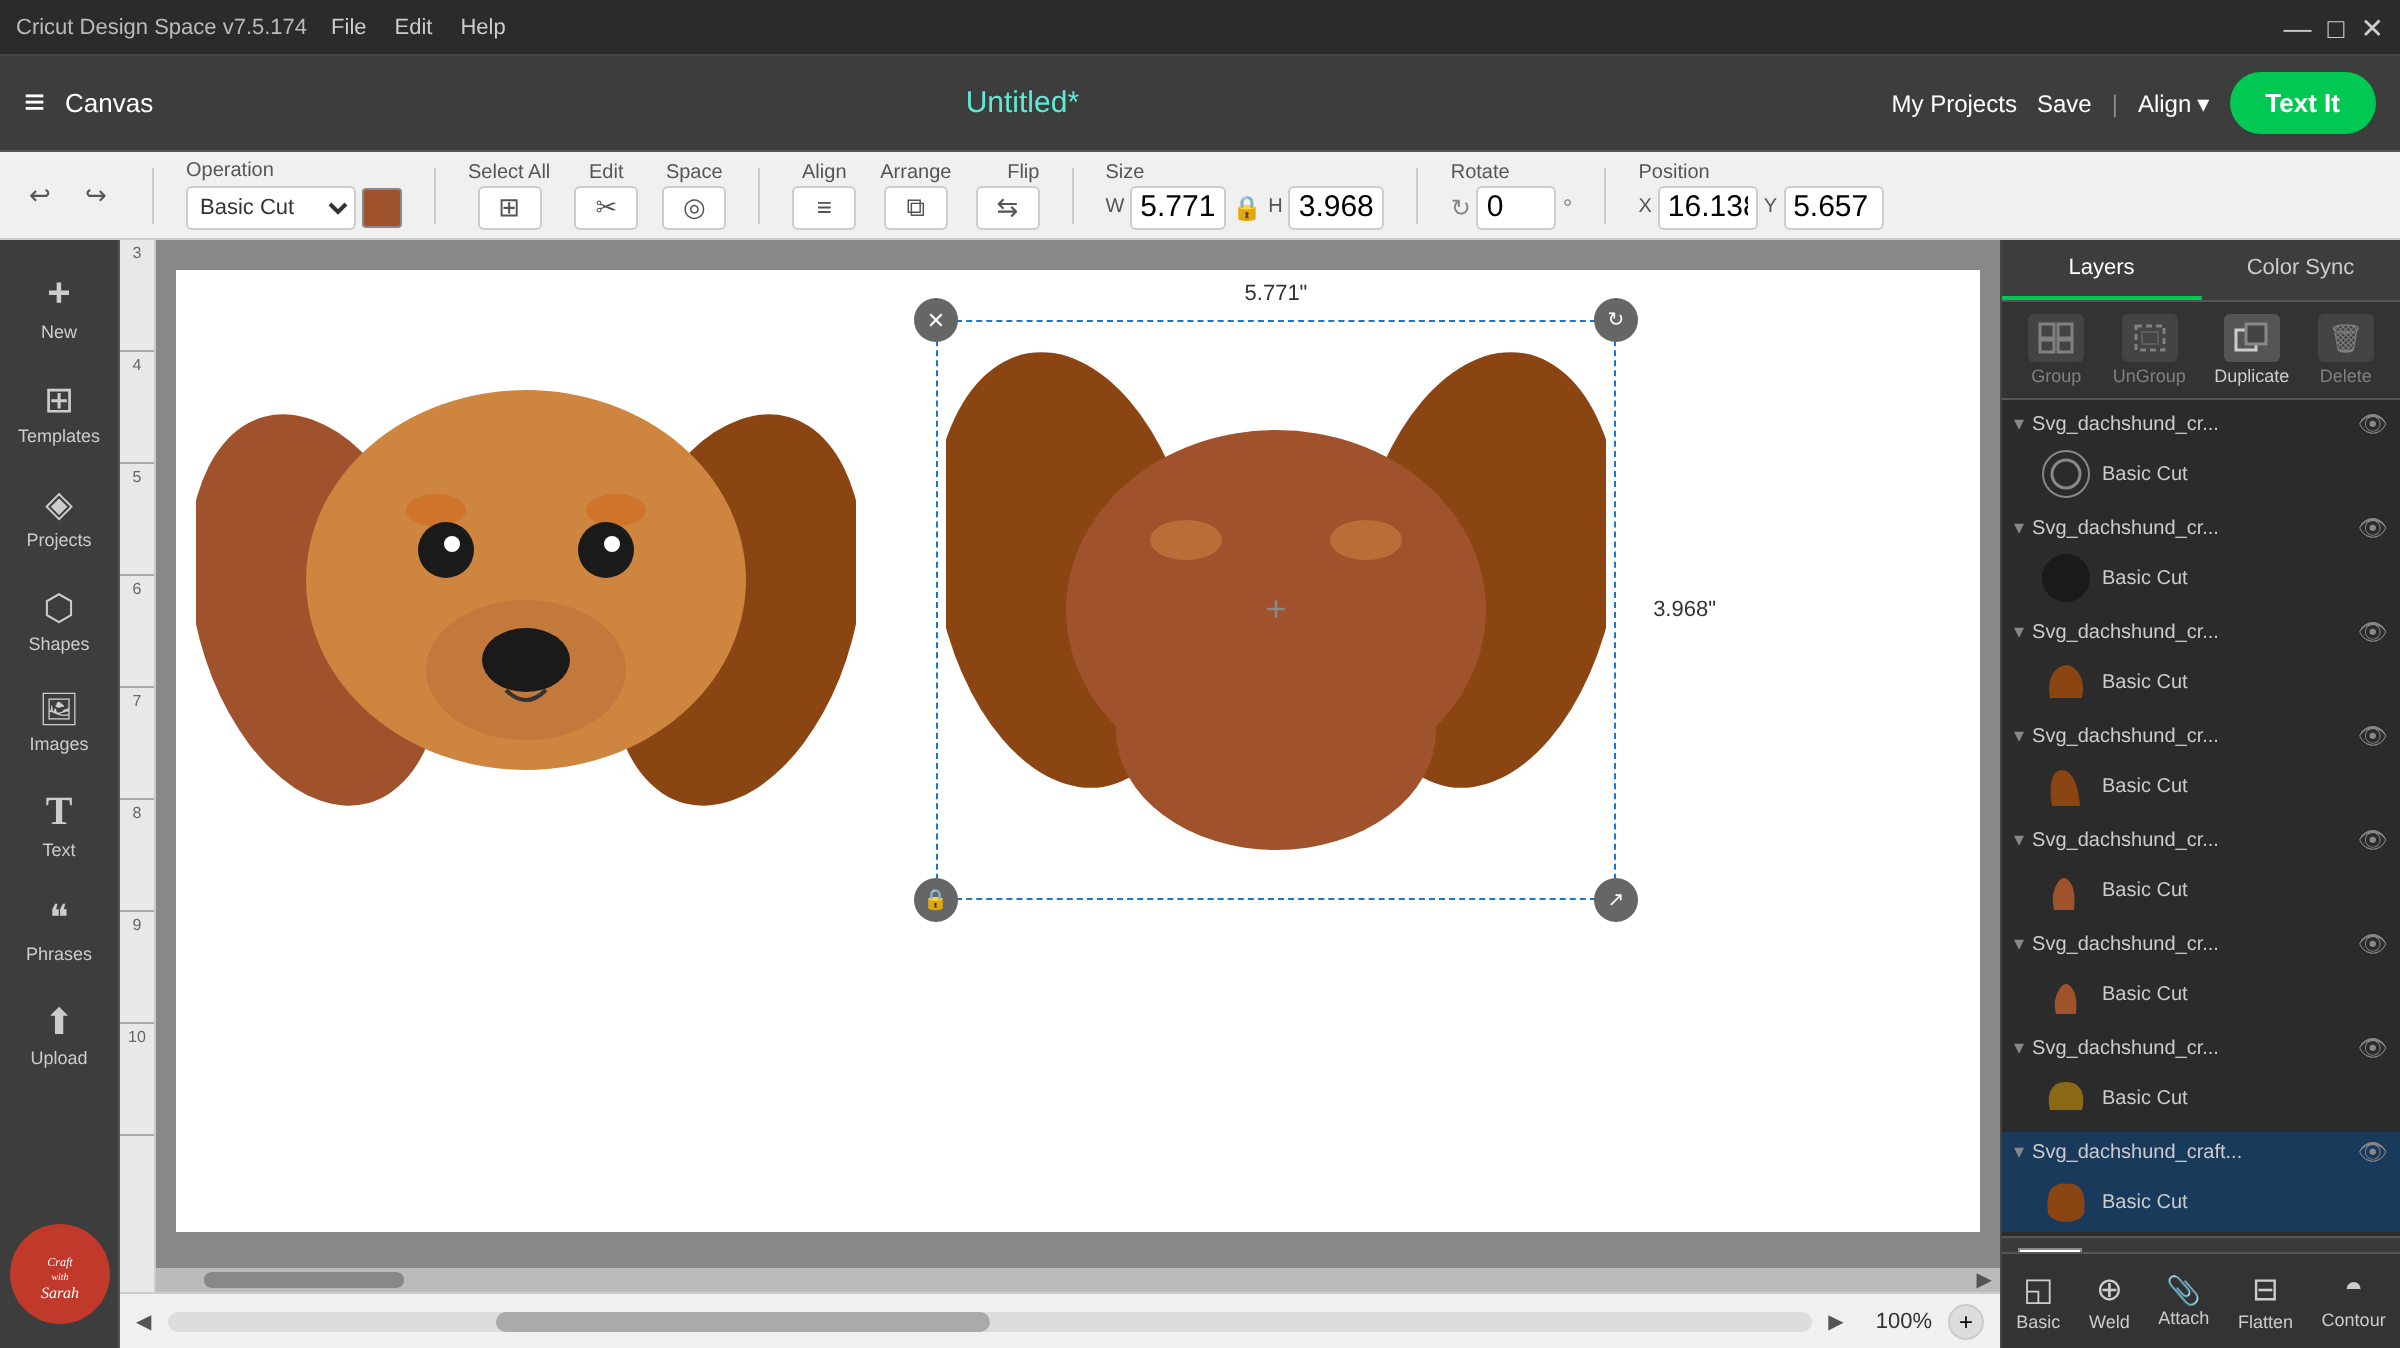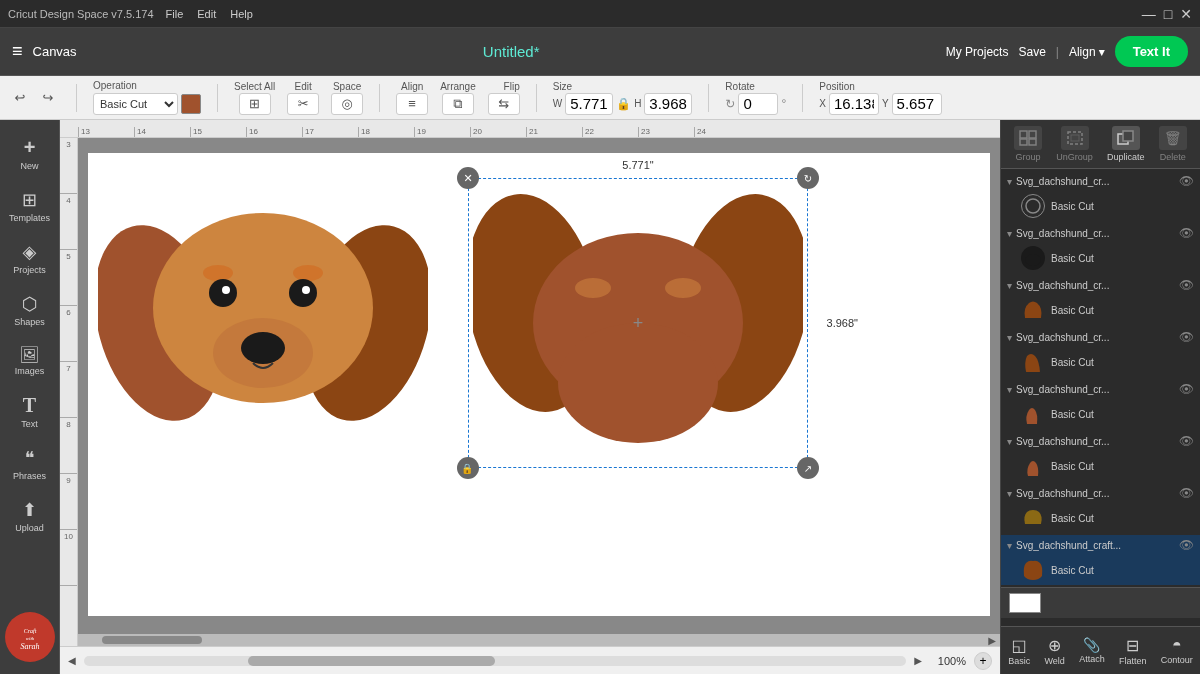--- a/index.html
+++ b/index.html
@@ -262,36 +262,20 @@
         <circle cx="26" cy="26" r="25" fill="#c0392b"></circle>
         <text x="26" y="22" text-anchor="middle" fill="white" font-size="6" font-family="serif" font-style="italic">Craft</text>
         <text x="26" y="29" text-anchor="middle" fill="white" font-size="5" font-family="serif" font-style="italic">with</text>
         <text x="26" y="38" text-anchor="middle" fill="white" font-size="8" font-family="serif" font-style="italic">Sarah</text>
       </svg>
     </div>
   </div>
 
   <div id="canvas-area">
 
-    <div style="height:18px;background:#e8e8e8;border-bottom:1px solid #ccc;display:flex;align-items:flex-end;padding-left:18px;overflow:hidden;">
-      <div style="display:flex;font-size:8px;color:#666;">
-        <div style="width:56px;border-left:1px solid #aaa;padding-left:2px;padding-bottom:1px;">13</div>
-        <div style="width:56px;border-left:1px solid #aaa;padding-left:2px;padding-bottom:1px;">14</div>
-        <div style="width:56px;border-left:1px solid #aaa;padding-left:2px;padding-bottom:1px;">15</div>
-        <div style="width:56px;border-left:1px solid #aaa;padding-left:2px;padding-bottom:1px;">16</div>
-        <div style="width:56px;border-left:1px solid #aaa;padding-left:2px;padding-bottom:1px;">17</div>
-        <div style="width:56px;border-left:1px solid #aaa;padding-left:2px;padding-bottom:1px;">18</div>
-        <div style="width:56px;border-left:1px solid #aaa;padding-left:2px;padding-bottom:1px;">19</div>
-        <div style="width:56px;border-left:1px solid #aaa;padding-left:2px;padding-bottom:1px;">20</div>
-        <div style="width:56px;border-left:1px solid #aaa;padding-left:2px;padding-bottom:1px;">21</div>
-        <div style="width:56px;border-left:1px solid #aaa;padding-left:2px;padding-bottom:1px;">22</div>
-        <div style="width:56px;border-left:1px solid #aaa;padding-left:2px;padding-bottom:1px;">23</div>
-        <div style="width:56px;border-left:1px solid #aaa;padding-left:2px;padding-bottom:1px;">24</div>
-      </div>
-    </div>
 
     <div id="canvas-inner" style="flex:1;display:flex;overflow:hidden;">
 
       <div style="width:18px;background:#e8e8e8;border-right:1px solid #ccc;display:flex;flex-direction:column;font-size:8px;color:#666;overflow:hidden;">
         <div style="height:56px;border-bottom:1px solid #aaa;display:flex;align-items:flex-start;justify-content:center;padding-top:2px;">3</div>
         <div style="height:56px;border-bottom:1px solid #aaa;display:flex;align-items:flex-start;justify-content:center;padding-top:2px;">4</div>
         <div style="height:56px;border-bottom:1px solid #aaa;display:flex;align-items:flex-start;justify-content:center;padding-top:2px;">5</div>
         <div style="height:56px;border-bottom:1px solid #aaa;display:flex;align-items:flex-start;justify-content:center;padding-top:2px;">6</div>
         <div style="height:56px;border-bottom:1px solid #aaa;display:flex;align-items:flex-start;justify-content:center;padding-top:2px;">7</div>
         <div style="height:56px;border-bottom:1px solid #aaa;display:flex;align-items:flex-start;justify-content:center;padding-top:2px;">8</div>
@@ -377,20 +361,28 @@
         <div style="position:absolute;left:20%;width:30%;height:100%;background:#aaa;border-radius:5px;"></div>
       </div>
       <span style="cursor:pointer;color:#555;font-size:10px;">▶</span>
       <span style="font-size:11px;color:#333;margin-left:8px;">100%</span>
       <button style="background:#ddd;border:1px solid #ccc;border-radius:50%;width:18px;height:18px;cursor:pointer;font-size:12px;display:flex;align-items:center;justify-content:center;line-height:1;">+</button>
     </div>
   </div>
 
   <div id="rightpanel">
 
+    <div id="panel-tabs">
+      <div class="panel-tab active">
+        <span>Layers</span>
+      </div>
+      <div class="panel-tab">
+        <span>Color Sync</span>
+      </div>
+    </div>
 
     <div id="panel-toolbar">
       <div class="panel-tool-btn">
         <div class="panel-tool-icon">
           <svg width="18" height="16" viewBox="0 0 18 16">
             <rect x="1" y="1" width="7" height="7" fill="none" stroke="#ccc" stroke-width="1.5"></rect>
             <rect x="10" y="1" width="7" height="7" fill="none" stroke="#ccc" stroke-width="1.5"></rect>
             <rect x="1" y="9" width="7" height="6" fill="none" stroke="#ccc" stroke-width="1.5"></rect>
             <rect x="10" y="9" width="7" height="6" fill="none" stroke="#ccc" stroke-width="1.5"></rect>
           </svg>

